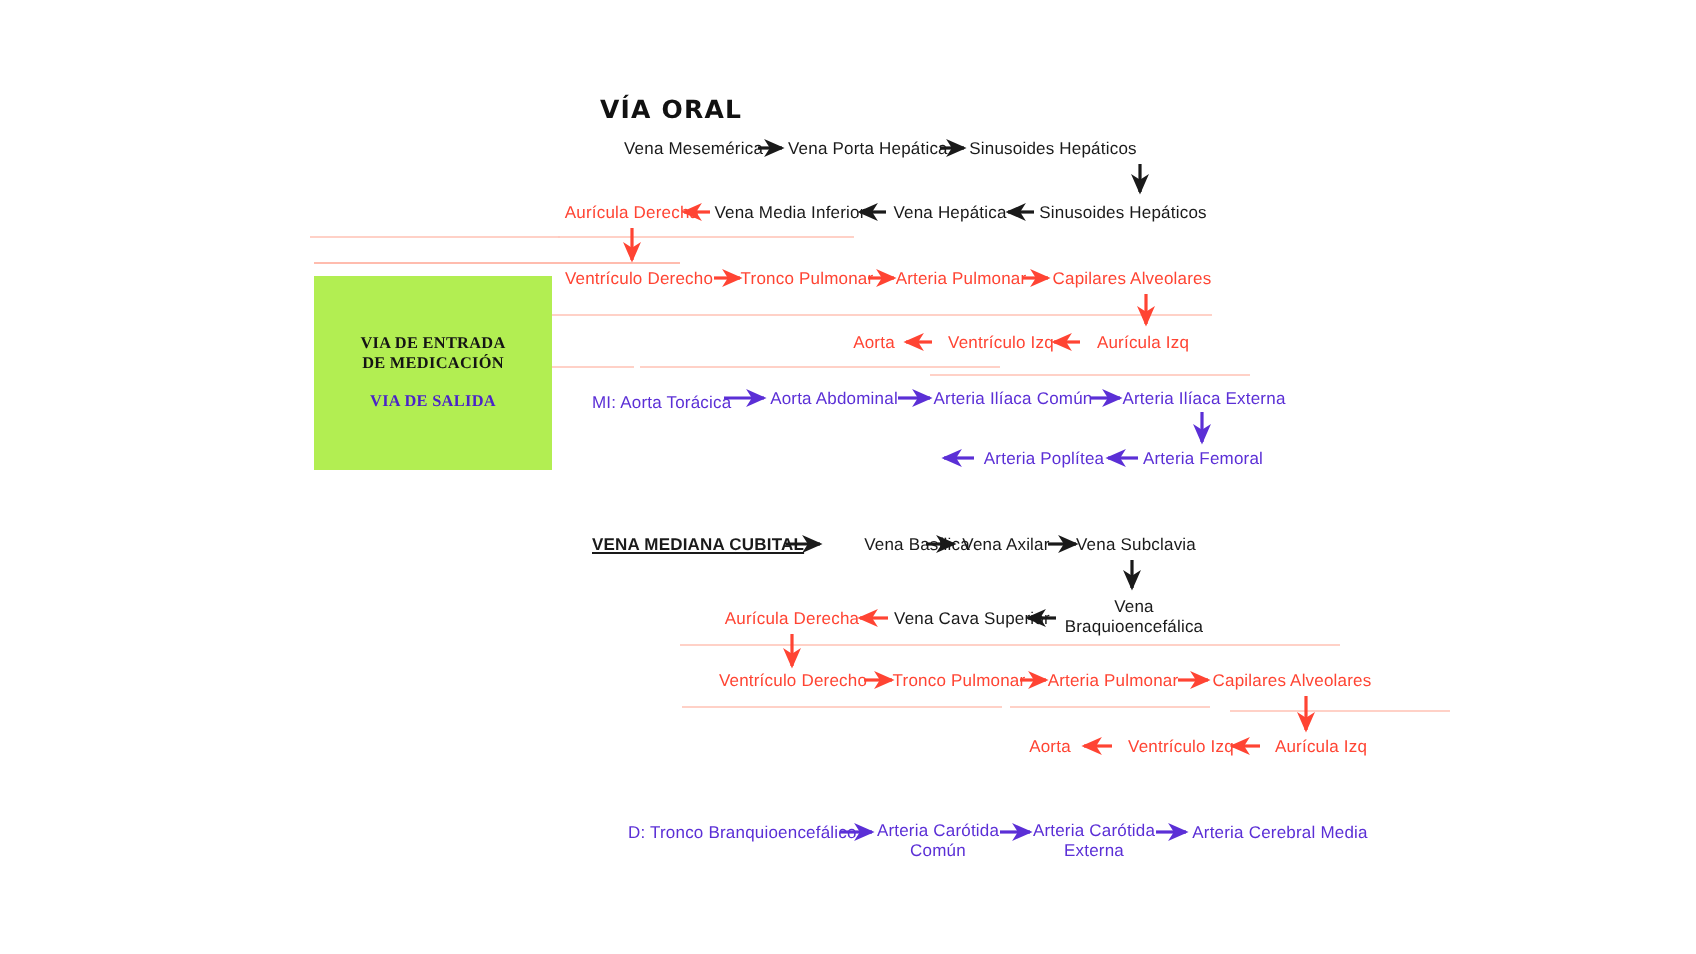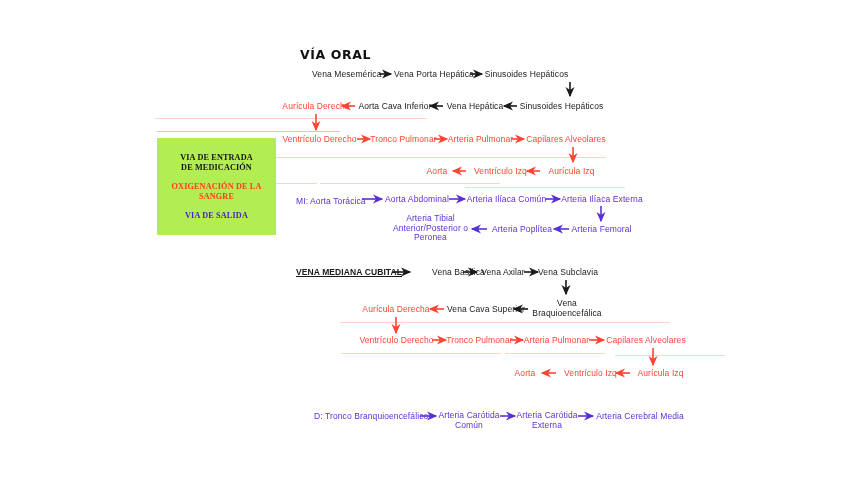--- a/index.html
+++ b/index.html
@@ -147,53 +147,48 @@
     <line x1="420" y1="416" x2="436" y2="416" stroke="#5b2fd6" stroke-width="1.6" marker-end="url(#au)"></line>
     <line x1="500" y1="416" x2="515" y2="416" stroke="#5b2fd6" stroke-width="1.6" marker-end="url(#au)"></line>
     <line x1="578" y1="416" x2="593" y2="416" stroke="#5b2fd6" stroke-width="1.6" marker-end="url(#au)"></line>
   </svg>
 
   <div class="heading" style="left:300px;top:47px;">VÍA ORAL</div>
 
   <div id="legend" style="left:157px;top:138px;width:119px;height:97px;font-family:Liberation Serif, serif;">
     <div class="lg c-black">VIA DE ENTRADA
 DE MEDICACIÓN</div>
-    <div class="lg c-red">OXIGENACIÓN DE LA
-SANGRE</div>
     <div class="lg c-blue">VIA DE SALIDA</div>
   </div>
 
   <div class="node c-black" style="left:312px;top:69px;width:68px;">Vena Mesemérica</div>
   <div class="node c-black" style="left:394px;top:69px;width:78px;">Vena Porta Hepática</div>
   <div class="node c-black" style="left:484px;top:69px;width:85px;">Sinusoides Hepáticos</div>
 
   <div class="node c-black" style="left:519px;top:101px;width:85px;">Sinusoides Hepáticos</div>
   <div class="node c-black" style="left:444px;top:101px;width:62px;">Vena Hepática</div>
-  <div class="node c-black" style="left:357px;top:101px;width:76px;">Aorta Cava Inferior</div>
+  <div class="node c-black" style="left:357px;top:101px;width:76px;">Vena Media Inferior</div>
   <div class="node c-red" style="left:281px;top:101px;width:70px;">Aurícula Derecha</div>
 
   <div class="node c-red" style="left:281px;top:134px;width:77px;">Ventrículo Derecho</div>
   <div class="node c-red" style="left:370px;top:134px;width:67px;">Tronco Pulmonar</div>
   <div class="node c-red" style="left:447px;top:134px;width:67px;">Arteria Pulmonar</div>
   <div class="node c-red" style="left:524px;top:134px;width:84px;">Capilares Alveolares</div>
 
   <div class="node c-red" style="left:542px;top:166px;width:59px;">Aurícula Izq</div>
   <div class="node c-red" style="left:468px;top:166px;width:65px;">Ventrículo Izq</div>
   <div class="node c-red" style="left:420px;top:166px;width:34px;">Aorta</div>
 
   <div class="node c-blue" style="left:296px;top:196px;width:70px;text-align:left;">MI: Aorta Torácica</div>
   <div class="node c-blue" style="left:384px;top:194px;width:66px;">Aorta Abdominal</div>
   <div class="node c-blue" style="left:466px;top:194px;width:81px;">Arteria Ilíaca Común</div>
   <div class="node c-blue" style="left:560px;top:194px;width:84px;">Arteria Ilíaca Externa</div>
 
   <div class="node c-blue" style="left:570px;top:224px;width:63px;">Arteria Femoral</div>
   <div class="node c-blue" style="left:489px;top:224px;width:66px;">Arteria Poplítea</div>
-  <div class="node c-blue" style="left:389px;top:214px;width:83px;line-height:9.5px;">Arteria Tibial
-Anterior/Posterior o
-Peronea</div>
 
   <div class="node c-black bold-ul" style="left:296px;top:267px;width:98px;">VENA MEDIANA CUBITAL</div>
   <div class="node c-black" style="left:430px;top:267px;width:57px;">Vena Basílica</div>
   <div class="node c-black" style="left:478px;top:267px;width:50px;">Vena Axilar</div>
   <div class="node c-black" style="left:538px;top:267px;width:60px;">Vena Subclavia</div>
 
   <div class="node c-black" style="left:531px;top:299px;width:72px;line-height:9.5px;">Vena
 Braquioencefálica</div>
   <div class="node c-black" style="left:446px;top:304px;width:80px;">Vena Cava Superior</div>
   <div class="node c-red" style="left:361px;top:304px;width:70px;">Aurícula Derecha</div>

